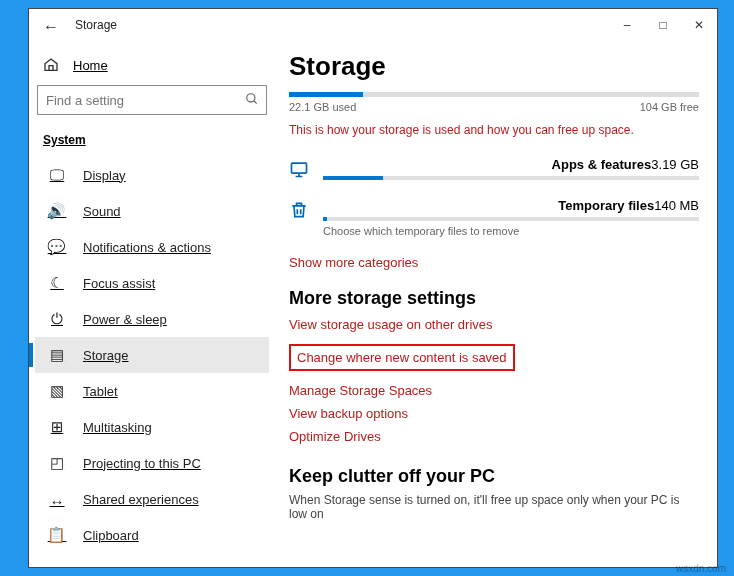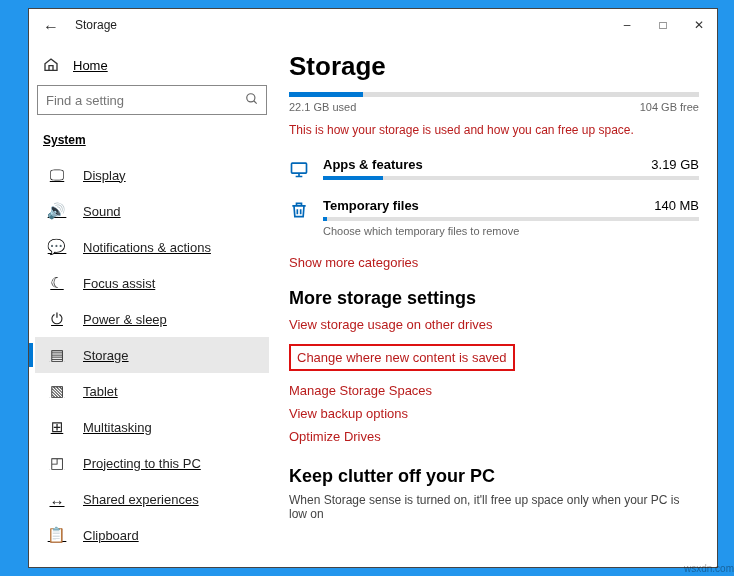--- a/index.html
+++ b/index.html
@@ -24,31 +24,31 @@
 .nav-item .ic { width: 20px; margin-right: 16px; display: flex; justify-content: center; font-size: 15px; }
 .main { flex: 1; padding: 10px 18px 0 14px; overflow-y: auto; }
 .h1 { font-size: 26px; font-weight: 600; margin-bottom: 10px; }
 .storagebar { height: 5px; background: #ddd; position: relative; margin-bottom: 4px; }
 .storagebar .fill { position: absolute; left: 0; top: 0; bottom: 0; background: #0078d4; }
 .usagerow { display: flex; justify-content: space-between; font-size: 11px; color: #666; }
 .desc { font-size: 12px; margin: 10px 0 16px 0; color: #b91c1c; }
 .cat { display: flex; align-items: flex-start; padding: 4px 0 10px 0; }
 .cat .catic { width: 24px; margin-right: 10px; margin-top: 2px; color: #0067b8; }
 .cat .catbody { flex: 1; }
-.cat .catrow1 { display: flex; justify-content: space-between; font-size: 13px; }
+.cat .catrow1 { display: flex; justify-content: flex-end; font-size: 13px; }
 .cat .catrow1 span:first-child { font-weight: 600; }
 .cat .catbar { height: 4px; background: #e0e0e0; margin: 4px 0; position: relative; }
 .cat .catbar .cfill { position: absolute; left: 0; top: 0; bottom: 0; background: #0078d4; }
 .cat .catsub { font-size: 11px; color: #666; }
 .link { color: #b91c1c; font-size: 13px; display: block; margin: 8px 0; }
 .h2 { font-size: 18px; font-weight: 600; margin: 18px 0 6px 0; }
 .highlight { display: inline-block; border: 2px solid #d11; padding: 4px 6px; margin: 4px 0; }
 .h3 { font-size: 18px; font-weight: 600; margin: 22px 0 6px 0; }
 .bodytxt { font-size: 12px; color: #444; }
-.watermark { position: absolute; right: 0; bottom: 2px; font-size: 10px; color: rgba(0,0,0,.35); }
+.watermark { position: absolute; right: 8px; bottom: 2px; font-size: 10px; color: rgba(0,0,0,.35); }
 </style>
 </head>
 <body>
 
 <div class="window">
   <div class="titlebar">
     <span class="back">←</span>
     <span class="title">Storage</span>
     <div class="winbtns">
       <div>–</div>

